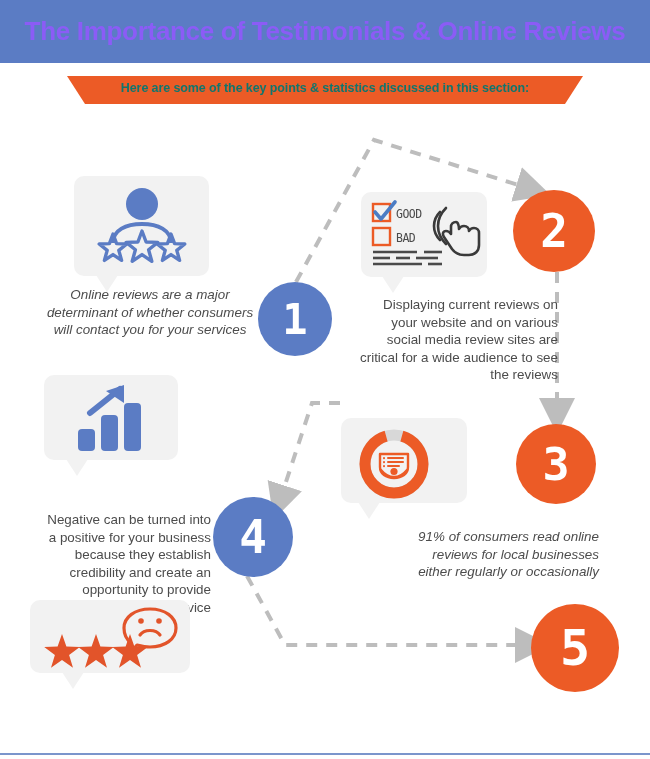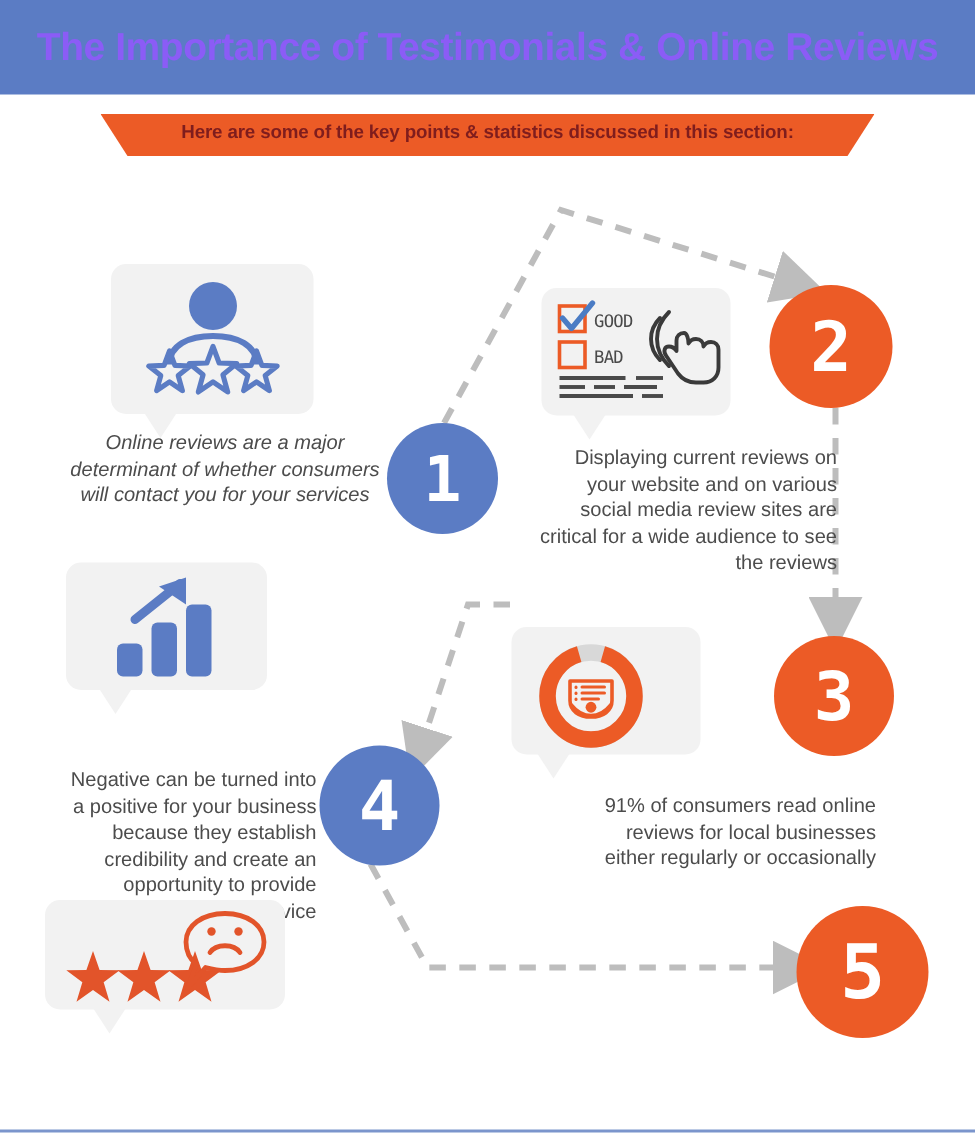--- a/index.html
+++ b/index.html
@@ -11,21 +11,21 @@
 
   
   .header-bar{position:absolute;left:0;top:0;width:650px;height:63px;background:#5b7cc4;}
   .header-title{position:absolute;left:0;top:16px;width:650px;text-align:center;
     color:#8b5cf6;font-size:26px;font-weight:bold;letter-spacing:-0.3px;
     font-family:"Liberation Sans", sans-serif;}
 
   .ribbon{position:absolute;left:67px;top:76px;width:516px;height:28px;background:#ec5b26;
     clip-path:polygon(0 0,516px 0,498px 28px,18px 28px);}
   .ribbon-text{position:absolute;left:67px;top:81px;width:516px;text-align:center;
-    color:#7f1d1d;font-size:12.5px;font-weight:bold;letter-spacing:-0.1px;}
+    color:#0f766e;font-size:12.5px;font-weight:bold;letter-spacing:-0.1px;}
 
   
   .card{position:absolute;background:#f2f2f2;border-radius:10px;}
   .tail{position:absolute;width:0;height:0;border-left:11px solid transparent;
         border-right:11px solid transparent;border-top:17px solid #f2f2f2;}
 
   
   .circ{position:absolute;border-radius:50%;display:flex;align-items:center;justify-content:center;
         color:#ffffff;font-weight:bold;font-family:"DejaVu Sans Mono", monospace;}
   .circ.blue{background:#5b7cc4;}
@@ -145,21 +145,21 @@
       </g>
       <path d="M24,43 C28,48 32,50 37,50 C42,50 46,48 50,43"></path>
       <circle cx="37" cy="44.5" r="3.6" fill="#ec5b26" stroke="none"></circle>
     </g>
   </svg>
 
   <div class="circ orange" style="left:516px;top:424px;width:80px;height:80px;font-size:45px;">
     <span>3</span>
   </div>
 
-  <div class="btext left" style="left:384px;top:528px;width:200px;">91% of consumers read online reviews for local businesses either regularly or occasionally</div>
+  <div class="btext left" style="left:399px;top:528px;width:200px;font-style:italic;">91% of consumers read online reviews for local businesses either regularly or occasionally</div>
 
   <div class="card" style="left:44px;top:375px;width:134px;height:85px;"></div>
   <div class="tail" style="left:66px;top:459px;"></div>
 
   <svg style="position:absolute;left:68px;top:383px;" width="90" height="70" viewBox="0 0 90 70">
     <g fill="#5b7cc4">
       <rect x="10" y="46" width="17" height="22" rx="4"></rect>
       <rect x="33" y="32" width="17" height="36" rx="4"></rect>
       <rect x="56" y="20" width="17" height="48" rx="4"></rect>
     </g>

